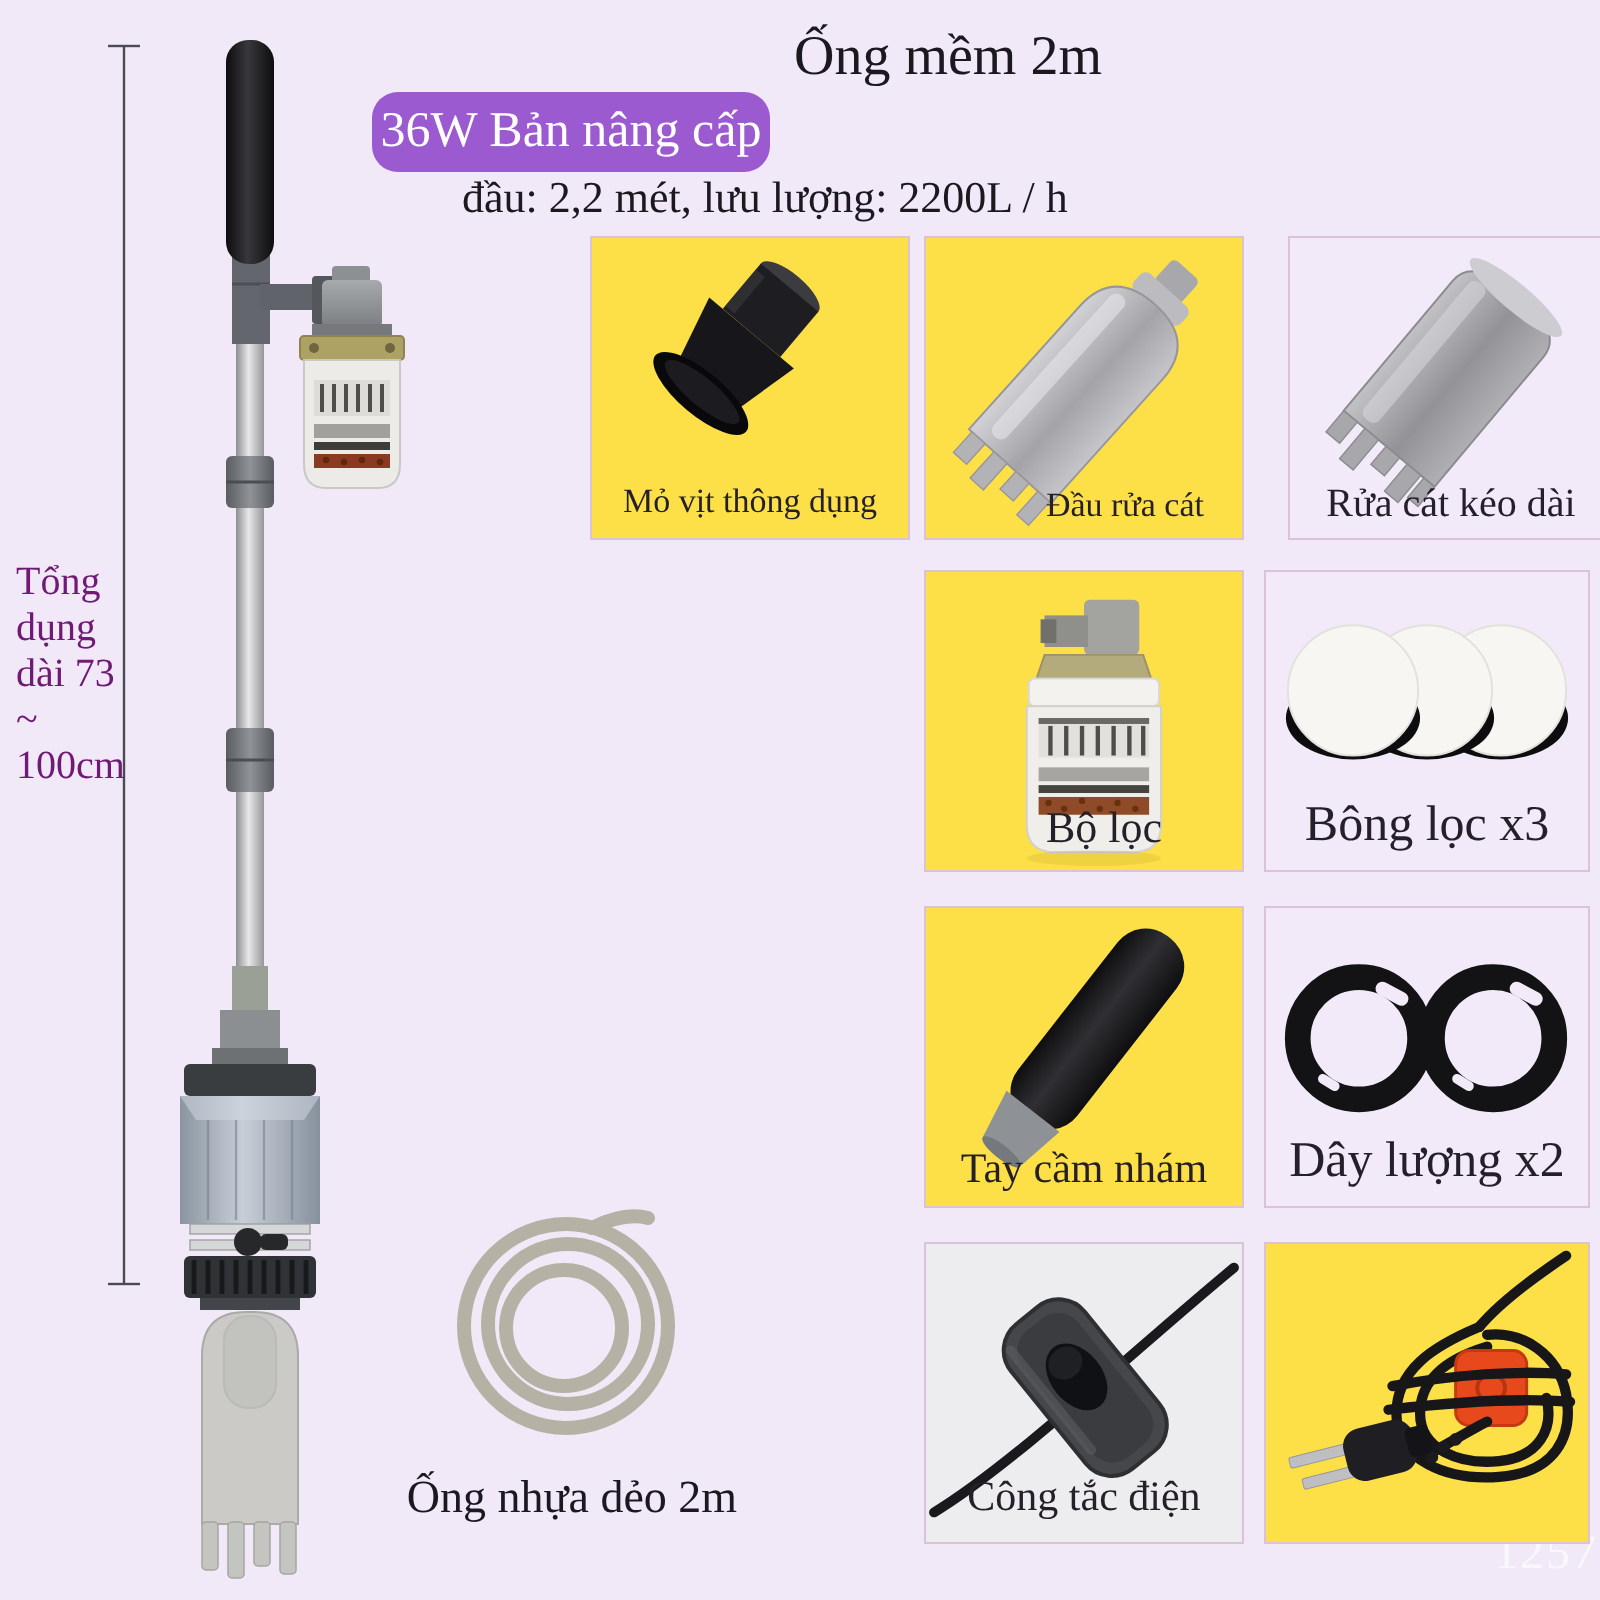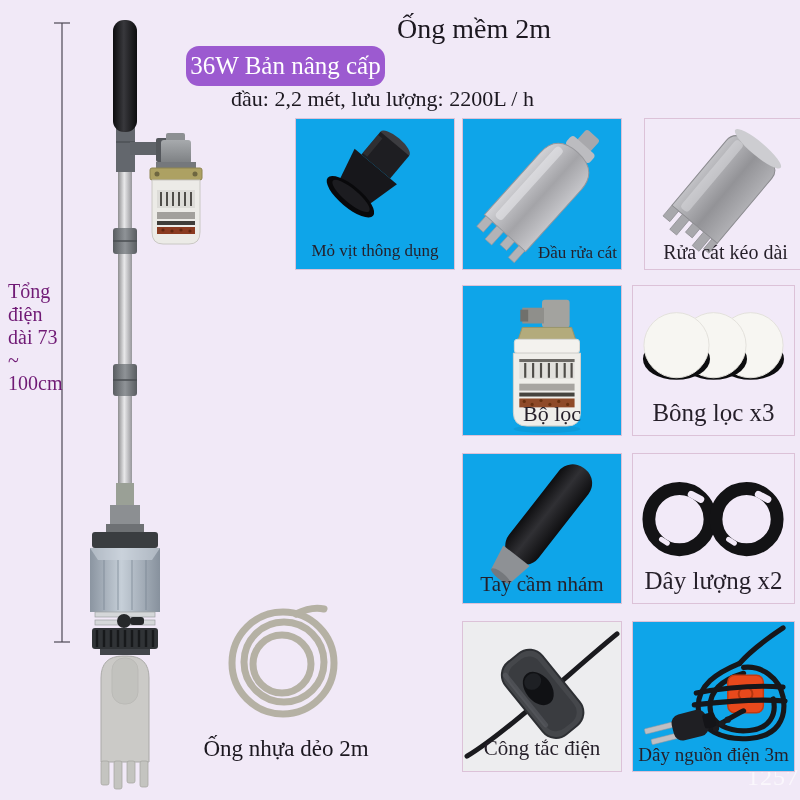--- a/index.html
+++ b/index.html
@@ -22,39 +22,39 @@
   
   .dim-note{left:8px;top:280px;width:64px;font-size:20px;line-height:23px;color:#701a75;}
   .dim-note span{display:block;}
   
   .flex-label{left:186px;top:736px;width:200px;text-align:center;font-size:23px;white-space:nowrap;}
   
   .watermark{left:735px;top:764px;font-size:24px;color:rgba(255,255,255,0.62);letter-spacing:1px;margin-left:12px;}
   
   .cell{
     position:absolute;border:1px solid #dcc2d8;box-sizing:border-box;
-    background:#0ea5e9;
+    background:#fde047;
   }
   .cell.bg-lav{background:#f2eaf8;}
   .cell.bg-gray{background:#ededef;}
   .cell svg{position:absolute;left:0;top:0;width:100%;height:100%;}
   .cell .lbl{
     position:absolute;left:0;right:0;bottom:8px;text-align:center;
     font-size:17px;color:#251f29;white-space:nowrap;
   }
   .c1{left:295px;top:118px;width:160px;height:152px;}
   .c2{left:462px;top:118px;width:160px;height:152px;}
   .c3{left:632px;top:118px;width:163px;height:152px;margin-left:12px;}
   .c4{left:462px;top:285px;width:160px;height:151px;}
   .c5{left:632px;top:285px;width:163px;height:151px;}
   .c6{left:462px;top:453px;width:160px;height:151px;}
   .c7{left:632px;top:453px;width:163px;height:151px;}
   .c8{left:462px;top:621px;width:160px;height:151px;}
   .c9{left:632px;top:621px;width:163px;height:151px;}
-  .c2 .lbl{left:auto;right:4px;bottom:6px;}
+  .c2 .lbl{left:auto;right:19px;bottom:6px;}
   .c3 .lbl{bottom:5px;font-size:20px;}
   .c4 .lbl{font-size:22px;margin-left:20px;}
   .c5 .lbl{font-size:25px;}
   .c6 .lbl{font-size:21px;bottom:6px;}
   .c7 .lbl{font-size:25px;}
   .c8 .lbl{font-size:21px;bottom:10px;}
   .c9 .lbl{font-size:19px;bottom:5px;}
   #main-art{left:0;top:0;}
 </style>
 </head>
@@ -191,21 +191,21 @@
       <path d="M296,614 C306,609 316,607 324,609"></path>
     </g>
   </svg>
 
   <div class="abs badge">36W Bản nâng cấp</div>
   <div class="abs hose">Ống mềm 2m</div>
   <div class="abs desc2">đầu: 2,2 mét, lưu lượng: 2200L / h</div>
 
   <div class="abs dim-note">
     <span>Tổng</span>
-    <span>điện</span>
+    <span>dụng</span>
     <span>dài 73</span>
     <span>~</span>
     <span>100cm</span>
   </div>
 
   <div class="abs flex-label">Ống nhựa dẻo 2m</div>
 
   <div class="abs watermark">1257</div>
 
   <div class="cell c1">
@@ -384,16 +384,15 @@
       <circle cx="84" cy="108" r="3.2" fill="#1b1b1f"></circle>
       <circle cx="90" cy="103" r="3.2" fill="#1b1b1f"></circle>
       <circle cx="96" cy="99" r="3.2" fill="#1b1b1f"></circle>
       <g transform="rotate(-14 54 106)">
         <rect x="12" y="98" width="30" height="5.5" rx="1" fill="#bfbfc3" stroke="#97979b" stroke-width="0.5"></rect>
         <rect x="16" y="110" width="28" height="5.5" rx="1" fill="#bfbfc3" stroke="#97979b" stroke-width="0.5"></rect>
         <rect x="40" y="92" width="36" height="27" rx="9" fill="#1f1f23"></rect>
         <rect x="72" y="98" width="12" height="15" rx="3" fill="#141418"></rect>
       </g>
     </svg>
-    <span class="lbl">Dây nguồn điện 3m</span>
   </div>
 
 </div>
 
 </body></html>

